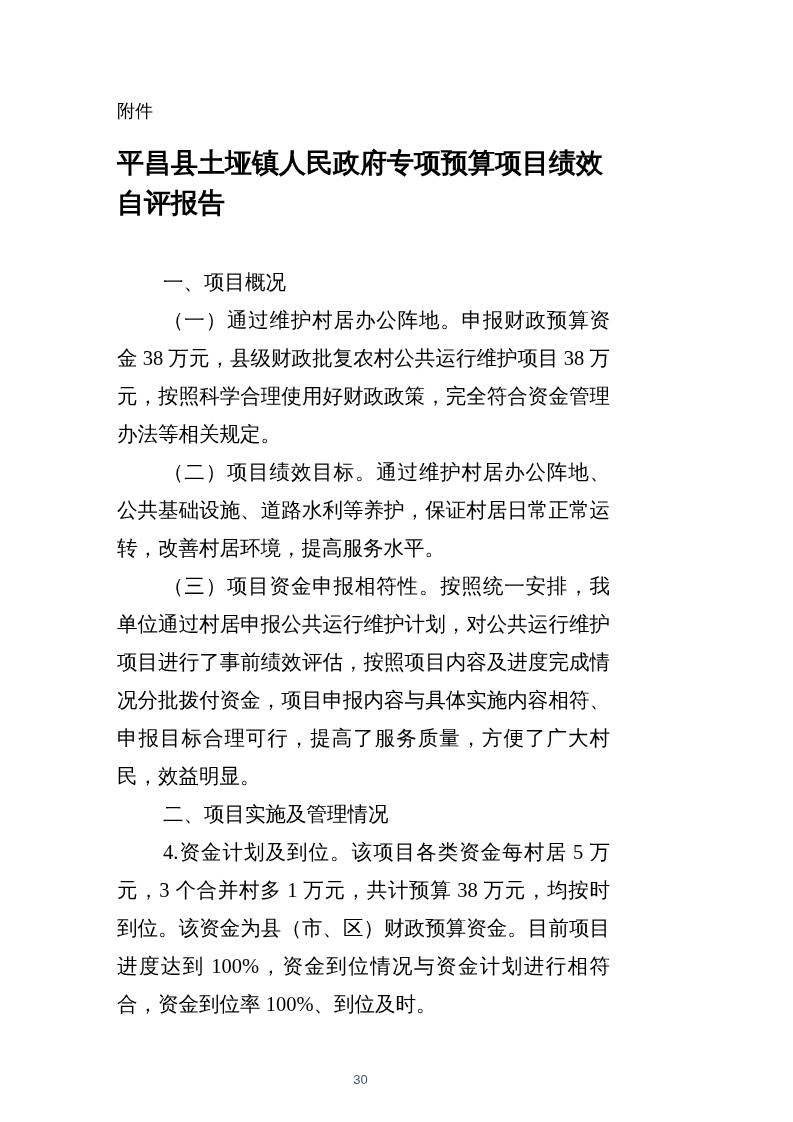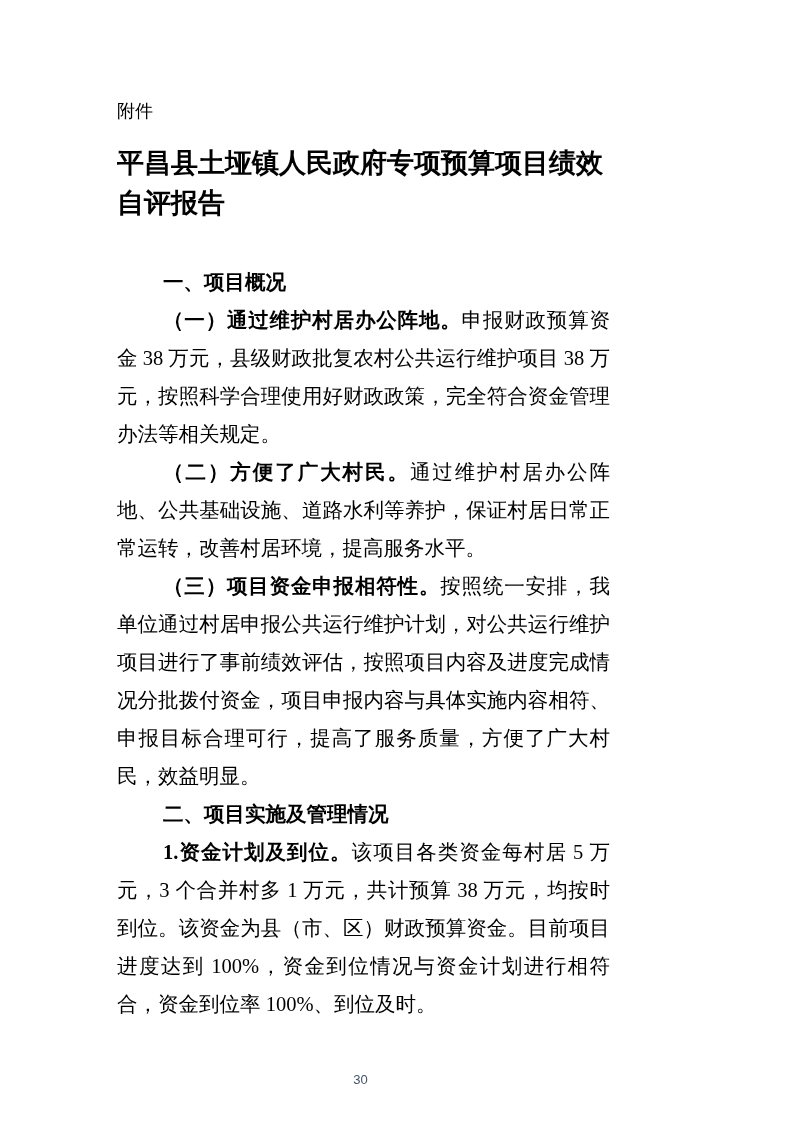--- a/index.html
+++ b/index.html
@@ -43,21 +43,21 @@
   }
   .para {
     margin: 0;
     font-size: 20.5px;
     line-height: 38px;
     text-align: justify;
     text-justify: inter-ideograph;
     text-indent: 46px;
   }
   .para b {
-    font-weight: bold;
+    font-weight: normal;
   }
   .page-num {
     position: absolute;
     left: 0;
     right: 0;
     top: 1072px;
     text-align: center;
     font-size: 13px;
     line-height: 16px;
     color: #44546a;
@@ -76,26 +76,26 @@
       <div>平昌县土垭镇人民政府专项预算项目绩效</div>
       <div>自评报告</div>
     </div>
 
     <div class="body-text">
 
       <p class="para"><b>一、项目概况</b><span></span></p>
 
       <p class="para"><b>（一）通过维护村居办公阵地。</b><span>申报财政预算资金 38 万元，县级财政批复农村公共运行维护项目 38 万元，按照科学合理使用好财政政策，完全符合资金管理办法等相关规定。</span></p>
 
-      <p class="para"><b>（二）方便了广大村民。</b><span>通过维护村居办公阵地、公共基础设施、道路水利等养护，保证村居日常正常运转，改善村居环境，提高服务水平。</span></p>
+      <p class="para"><b>（二）项目绩效目标。</b><span>通过维护村居办公阵地、公共基础设施、道路水利等养护，保证村居日常正常运转，改善村居环境，提高服务水平。</span></p>
 
       <p class="para"><b>（三）项目资金申报相符性。</b><span>按照统一安排，我单位通过村居申报公共运行维护计划，对公共运行维护项目进行了事前绩效评估，按照项目内容及进度完成情况分批拨付资金，项目申报内容与具体实施内容相符、申报目标合理可行，提高了服务质量，方便了广大村民，效益明显。</span></p>
 
       <p class="para"><b>二、项目实施及管理情况</b><span></span></p>
 
 
-      <p class="para"><b>1.资金计划及到位。</b><span>该项目各类资金每村居 5 万元，3 个合并村多 1 万元，共计预算 38 万元，均按时到位。该资金为县（市、区）财政预算资金。目前项目进度达到 100%，资金到位情况与资金计划进行相符合，资金到位率 100%、到位及时。</span></p>
+      <p class="para"><b>4.资金计划及到位。</b><span>该项目各类资金每村居 5 万元，3 个合并村多 1 万元，共计预算 38 万元，均按时到位。该资金为县（市、区）财政预算资金。目前项目进度达到 100%，资金到位情况与资金计划进行相符合，资金到位率 100%、到位及时。</span></p>
 
     </div>
   </div>
 
   <div class="page-num">30</div>
 </div>
 
 </body></html>

